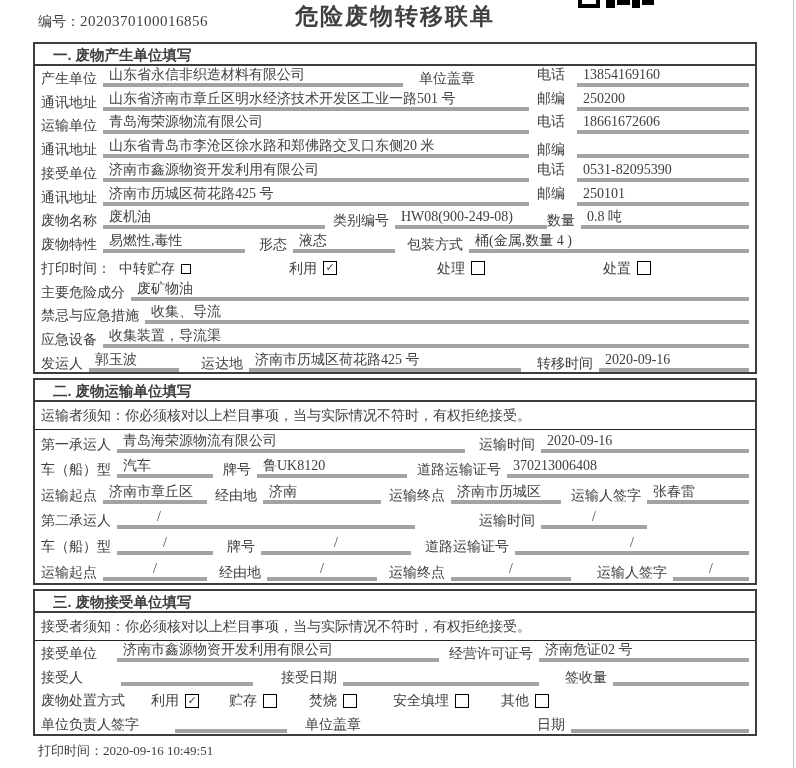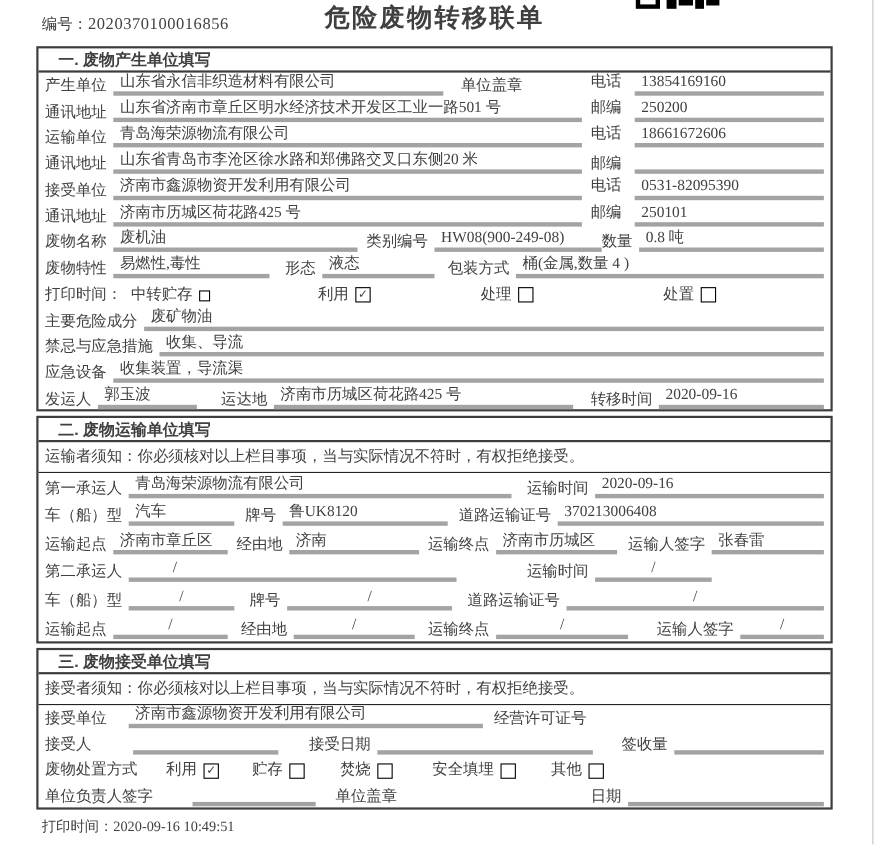--- a/index.html
+++ b/index.html
@@ -266,20 +266,21 @@
   </div>
 
   <div class="box s3" style="height:147px;">
     <div class="sec-head">三. 废物接受单位填写</div>
     <div class="notice">接受者须知：你必须核对以上栏目事项，当与实际情况不符时，有权拒绝接受。</div>
 
     <div class="r">
       <span class="lbl">接受单位</span>
       <span class="val" style="width:322px; margin-left:20px">济南市鑫源物资开发利用有限公司</span>
       <span class="lbl" style="margin-left:10px">经营许可证号</span>
+      <span class="val fill">济南危证02 号</span>
     </div>
 
     <div class="r">
       <span class="lbl">接受人</span>
       <span class="val" style="width:132px; margin-left:38px"></span>
       <span class="lbl" style="margin-left:28px">接受日期</span>
       <span class="val" style="width:196px"></span>
       <span class="lbl" style="margin-left:26px">签收量</span>
       <span class="val fill"></span>
     </div>

